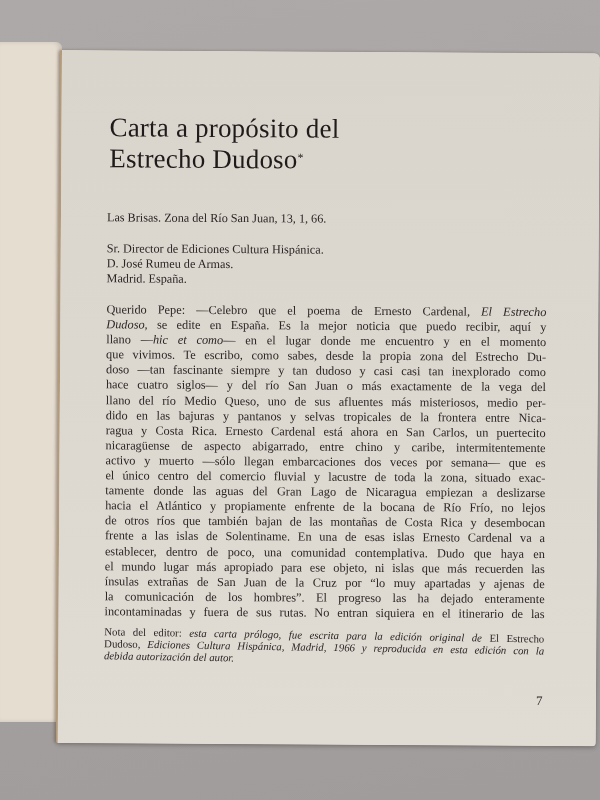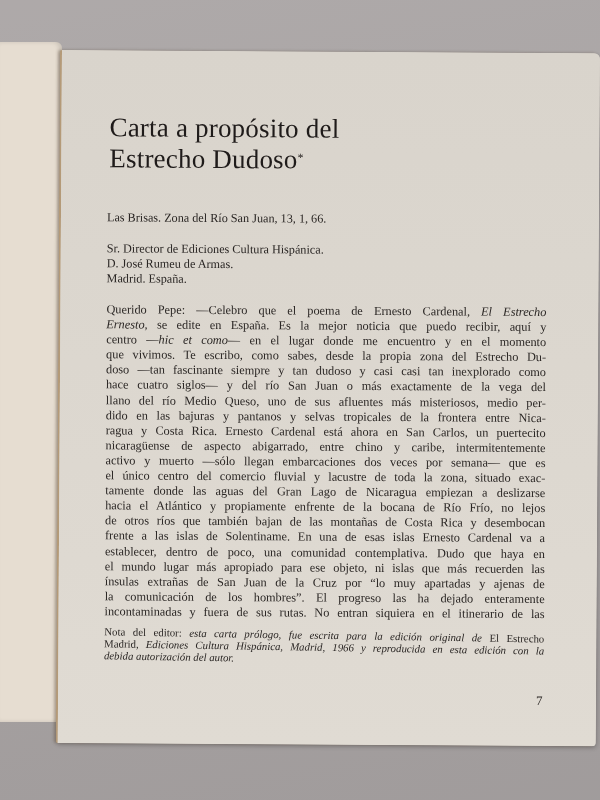--- a/index.html
+++ b/index.html
@@ -69,22 +69,22 @@
     <div class="dateline">Las Brisas. Zona del Río San Juan, 13, 1, 66.</div>
 
     <div class="addr">
       <div>Sr. Director de Ediciones Cultura Hispánica.</div>
       <div>D. José Rumeu de Armas.</div>
       <div>Madrid. España.</div>
     </div>
 
     <div class="body-text">
       <span class="ln"><span>Querido Pepe: —Celebro que el poema de Ernesto Cardenal, </span><em>El Estrecho</em></span>
-      <span class="ln"><em>Ernesto</em><span>, se edite en España. Es la mejor noticia que puedo recibir, aquí y</span></span>
-      <span class="ln"><span>centro —</span><em>hic et como</em><span>— en el lugar donde me encuentro y en el momento</span></span>
+      <span class="ln"><em>Dudoso</em><span>, se edite en España. Es la mejor noticia que puedo recibir, aquí y</span></span>
+      <span class="ln"><span>llano —</span><em>hic et como</em><span>— en el lugar donde me encuentro y en el momento</span></span>
       <span class="ln">que vivimos. Te escribo, como sabes, desde la propia zona del Estrecho Du-</span>
       <span class="ln">doso —tan fascinante siempre y tan dudoso y casi casi tan inexplorado como</span>
       <span class="ln">hace cuatro siglos— y del río San Juan o más exactamente de la vega del</span>
       <span class="ln">llano del río Medio Queso, uno de sus afluentes más misteriosos, medio per-</span>
       <span class="ln">dido en las bajuras y pantanos y selvas tropicales de la frontera entre Nica-</span>
       <span class="ln">ragua y Costa Rica. Ernesto Cardenal está ahora en San Carlos, un puertecito</span>
       <span class="ln">nicaragüense de aspecto abigarrado, entre chino y caribe, intermitentemente</span>
       <span class="ln">activo y muerto —sólo llegan embarcaciones dos veces por semana— que es</span>
       <span class="ln">el único centro del comercio fluvial y lacustre de toda la zona, situado exac-</span>
       <span class="ln">tamente donde las aguas del Gran Lago de Nicaragua empiezan a deslizarse</span>
@@ -93,19 +93,19 @@
       <span class="ln">frente a las islas de Solentiname. En una de esas islas Ernesto Cardenal va a</span>
       <span class="ln">establecer, dentro de poco, una comunidad contemplativa. Dudo que haya en</span>
       <span class="ln">el mundo lugar más apropiado para ese objeto, ni islas que más recuerden las</span>
       <span class="ln">ínsulas extrañas de San Juan de la Cruz por “lo muy apartadas y ajenas de</span>
       <span class="ln">la comunicación de los hombres”. El progreso las ha dejado enteramente</span>
       <span class="ln">incontaminadas y fuera de sus rutas. No entran siquiera en el itinerario de las</span>
     </div>
 
     <div class="note">
       <span class="ln"><span>Nota del editor: </span><em>esta carta prólogo, fue escrita para la edición original de</em><span> El Estrecho</span></span>
-      <span class="ln"><span>Madrid, </span><em>Ediciones Cultura Hispánica, Madrid, 1966 y reproducida en esta edición con la</em></span>
+      <span class="ln"><span>Dudoso, </span><em>Ediciones Cultura Hispánica, Madrid, 1966 y reproducida en esta edición con la</em></span>
       <span class="ln last"><em>debida autorización del autor.</em></span>
     </div>
   </div>
 
   <div class="page-number">7</div>
 </div>
 
 </body></html>

